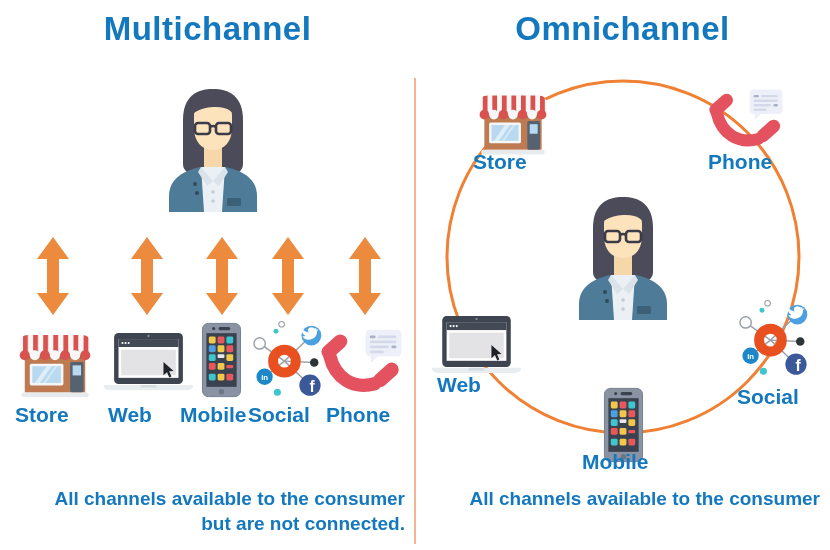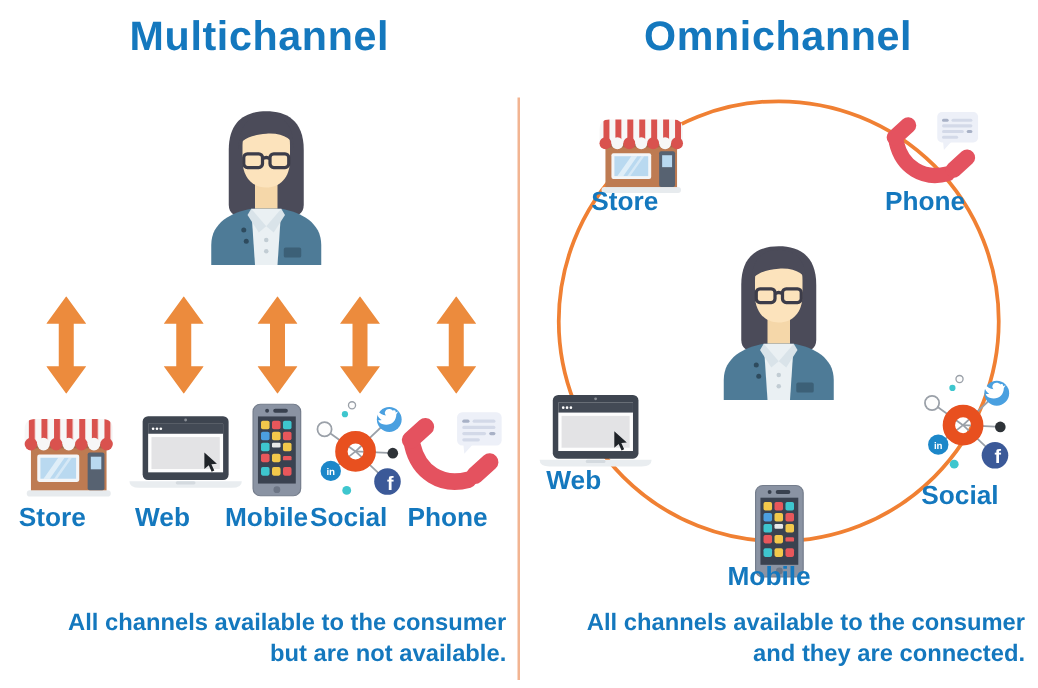--- a/index.html
+++ b/index.html
@@ -190,21 +190,21 @@
       </svg>
 
     <div class="abs chan-label" style="left:15px;top:403px;width:80px;">Store</div>
     <div class="abs chan-label" style="left:108px;top:403px;width:80px;">Web</div>
     <div class="abs chan-label" style="left:180px;top:403px;width:84px;">Mobile</div>
     <div class="abs chan-label" style="left:248px;top:403px;width:80px;">Social</div>
     <div class="abs chan-label" style="left:326px;top:403px;width:80px;">Phone</div>
 
     <div class="abs caption" style="left:10px;top:486px;">
       <div>All channels available to the consumer</div>
-      <div>but are not available.</div>
+      <div>but are not connected.</div>
     </div>
   </section>
 
   <div class="abs divider"></div>
 
   <section>
     <div class="abs title" style="left:415px;">Omnichannel</div>
 
     <svg class="abs" style="left:415px;top:0;" width="415" height="550">
       <circle cx="208" cy="257" r="176" fill="none" stroke="#F08033" stroke-width="3"></circle>
@@ -230,17 +230,16 @@
       </svg>
 
     <div class="abs chan-label" style="left:473px;top:150px;width:80px;">Store</div>
     <div class="abs chan-label" style="left:708px;top:150px;width:80px;">Phone</div>
     <div class="abs chan-label" style="left:437px;top:373px;width:80px;">Web</div>
     <div class="abs chan-label" style="left:737px;top:385px;width:80px;">Social</div>
     <div class="abs chan-label" style="left:582px;top:450px;width:84px;">Mobile</div>
 
     <div class="abs caption" style="left:425px;top:486px;">
       <div>All channels available to the consumer</div>
-      <div>and they are connected.</div>
     </div>
   </section>
 
 </div>
 
 </body></html>

